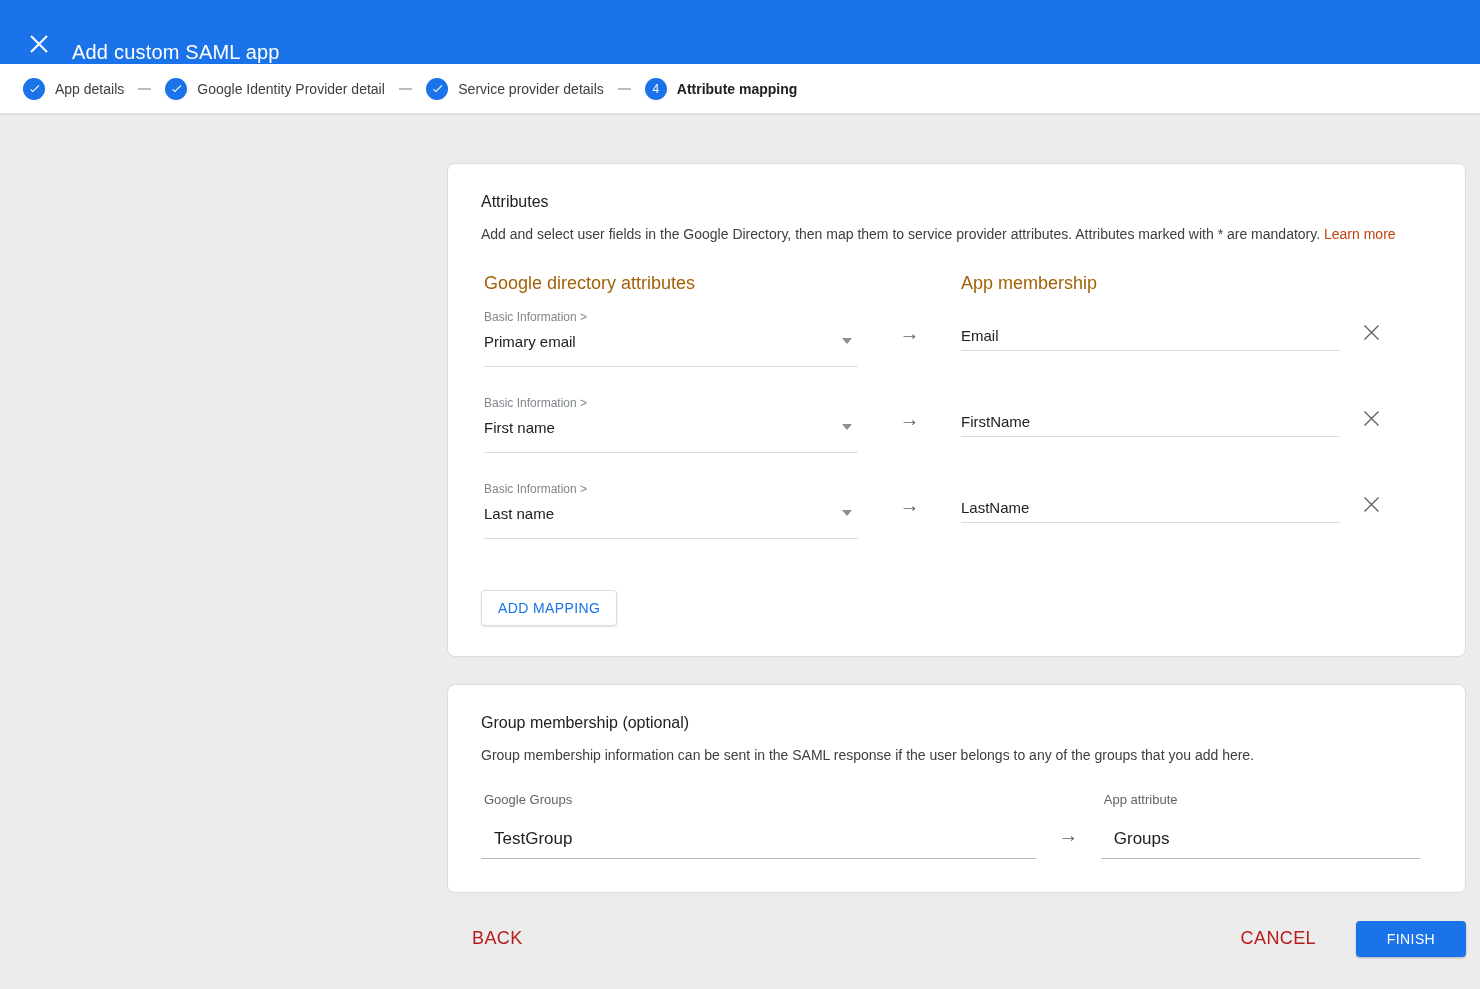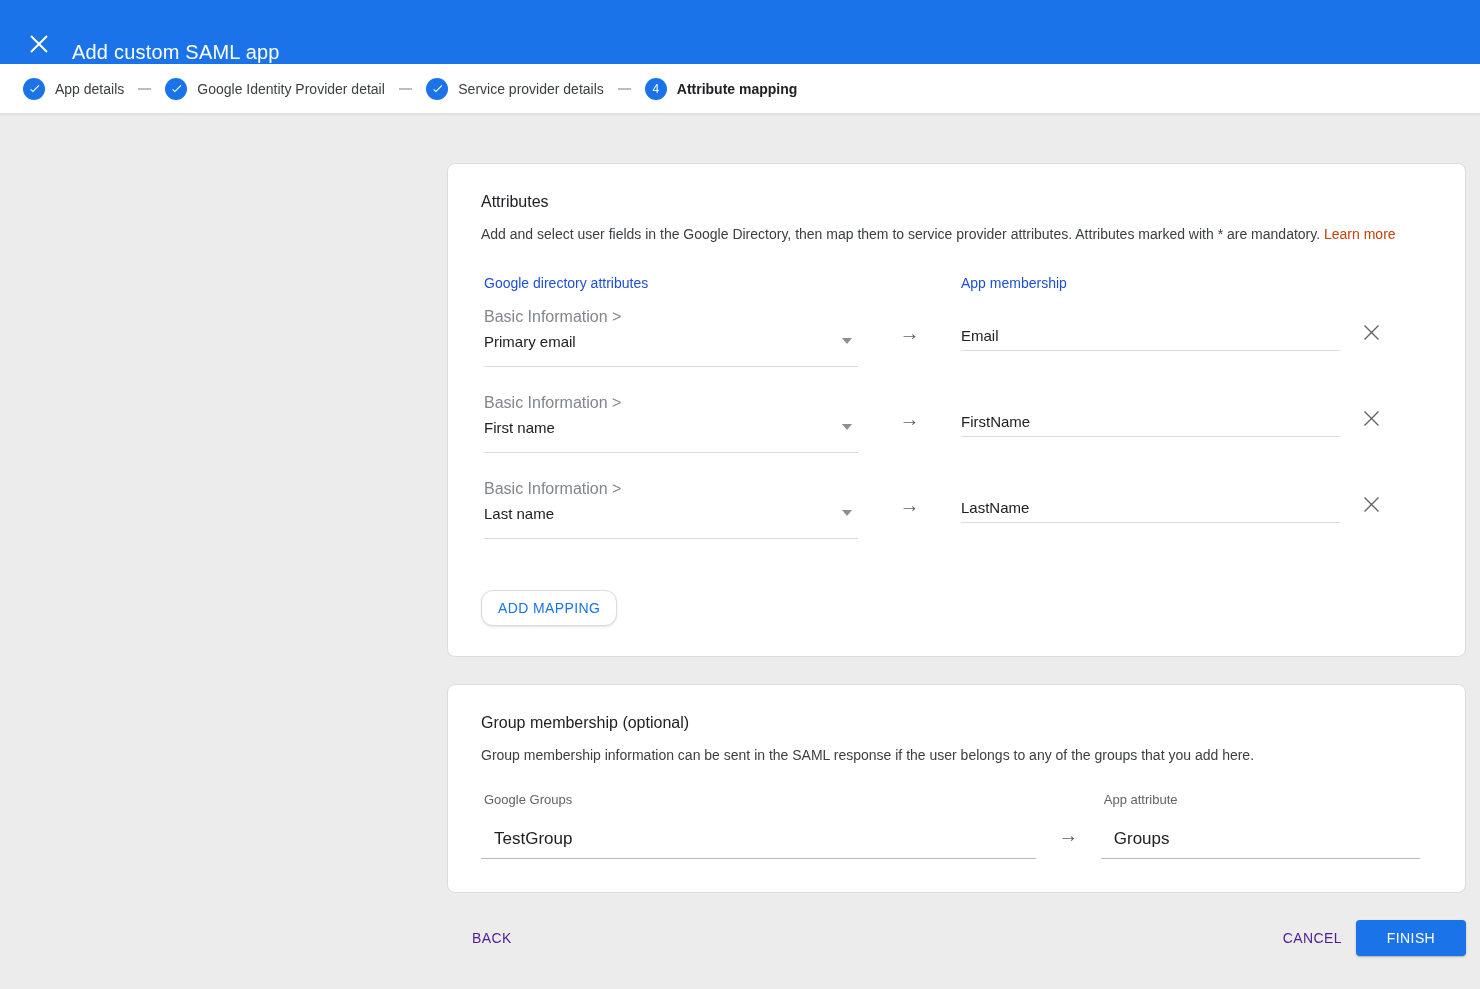--- a/index.html
+++ b/index.html
@@ -45,27 +45,27 @@
     width:1019px; margin-left:447px; background:#ffffff;
     border:1px solid #dadce0; border-radius:8px;
   }
   .card-attributes { margin-top:49px; padding:26px 45px 30px 33px; }
   .card-group { margin-top:27px; padding:26px 45px 33px 33px; }
   .card-title { font-size:16px; font-weight:500; color:#202124; line-height:24px; }
   .card-desc { font-size:14px; color:#3c4043; line-height:20px; margin-top:10px; }
   .learn-more { color:#c2410c; text-decoration:none; cursor:pointer; }
   
   .col-headers { display:flex; margin-top:29px; }
-  .col-header { font-size:14px; font-weight:500; color:#1d4ed8; line-height:20px; }
+  .col-header { font-size:18px; font-weight:500; color:#a16207; line-height:20px; }
   .col-header.left { width:480px; padding-left:3px; }
   
   .rows { margin-top:16px; }
   .mapping-row { display:flex; margin-bottom:28px; }
   .select-group { width:377px; padding-left:3px; }
-  .cat-label { font-size:16px; color:#80868b; line-height:16px; margin-bottom:7px; }
+  .cat-label { font-size:12px; color:#80868b; line-height:16px; margin-bottom:7px; }
   .select-row { display:flex; align-items:center; justify-content:space-between; height:20px; cursor:pointer; }
   .select-value { font-size:15px; color:#202124; line-height:20px; }
   .caret {
     width:0; height:0; border-left:5px solid transparent; border-right:5px solid transparent;
     border-top:6px solid #8a8f94; margin-right:6px; margin-bottom:2px;
   }
   .select-underline { border-bottom:1px solid #dadce0; margin-top:14px; }
   .arrow-cell { width:103px; display:flex; justify-content:center; padding-top:14px; }
   .map-arrow { font-size:20px; line-height:20px; color:#5f6368; }
   .app-attr-input {
@@ -73,21 +73,21 @@
     border-bottom:1px solid #dadce0; font-family:"Liberation Sans", sans-serif;
     font-size:15px; color:#202124; background:transparent; padding:0 0 5px 0;
   }
   .remove-btn {
     margin-left:18px; margin-top:10px; width:26px; height:26px; border:none;
     background:transparent; cursor:pointer; display:flex; align-items:center; justify-content:center;
   }
   
   .add-mapping-btn {
     margin-top:23px; height:36px; padding:0 16px; background:#ffffff;
-    border:1px solid #dadce0; border-radius:12px; color:#1a73e8;
+    border:1px solid #dadce0; border-radius:4px; color:#1a73e8;
     font-family:"Liberation Sans", sans-serif; font-size:14px; font-weight:500;
     letter-spacing:.4px; cursor:pointer; box-shadow:0 1px 2px rgba(0,0,0,.12);
   }
   
   .group-fields { display:flex; margin-top:26px; }
   .g-field-left { width:563px; }
   .g-field-right { width:324px; }
   .g-label { font-size:13px; font-weight:500; color:#5f6368; line-height:18px; padding-left:3px; }
   .g-input {
     display:block; width:100%; margin-top:18px; border:none; outline:none;
@@ -95,26 +95,26 @@
     font-size:17px; color:#202124; background:transparent; padding:0 0 8px 13px; height:32px;
   }
   .g-arrow-cell { width:66px; display:flex; justify-content:center; align-items:flex-end; padding-bottom:14px; }
   
   .actions {
     width:1019px; margin-left:447px; margin-top:27px;
     display:flex; align-items:center;
   }
   .text-btn {
     background:transparent; border:none; cursor:pointer;
-    font-family:"Liberation Sans", sans-serif; font-size:14px; font-weight:500;
-    color:#4c1d95; letter-spacing:.4px; padding:8px 8px;
+    font-family:"Liberation Sans", sans-serif; font-size:18px; font-weight:500;
+    color:#b91c1c; letter-spacing:.4px; padding:8px 8px;
   }
   .back-btn { margin-left:17px; }
   .spacer { flex:1; }
-  .cancel-btn { margin-right:6px; }
+  .cancel-btn { margin-right:32px; }
   .finish-btn {
     width:110px; height:36px; background:#1a73e8; color:#ffffff; border:none;
     border-radius:4px; font-family:"Liberation Sans", sans-serif; font-size:14px;
     font-weight:500; letter-spacing:.4px; cursor:pointer;
     box-shadow:0 1px 2px rgba(0,0,0,.25);
   }
 </style>
 </head>
 <body>
 

